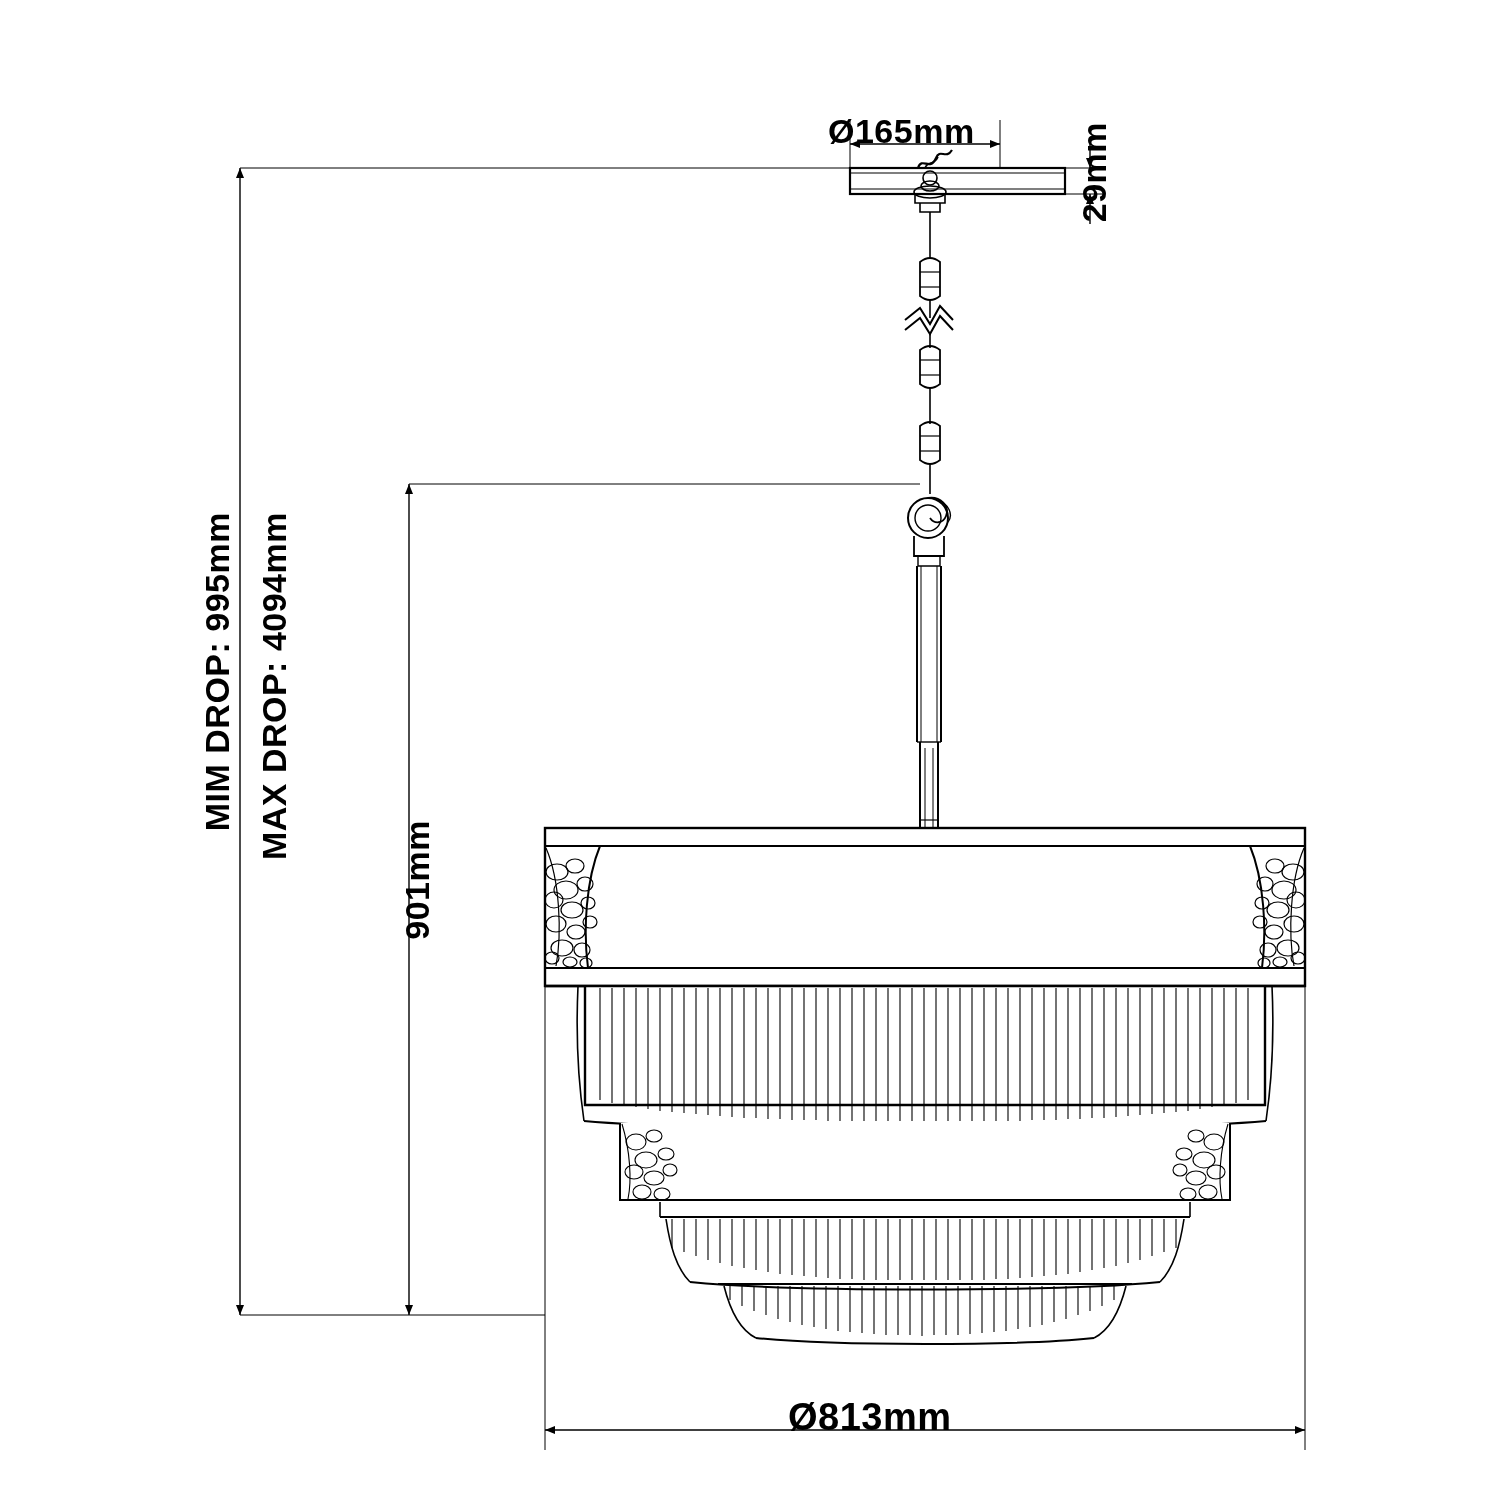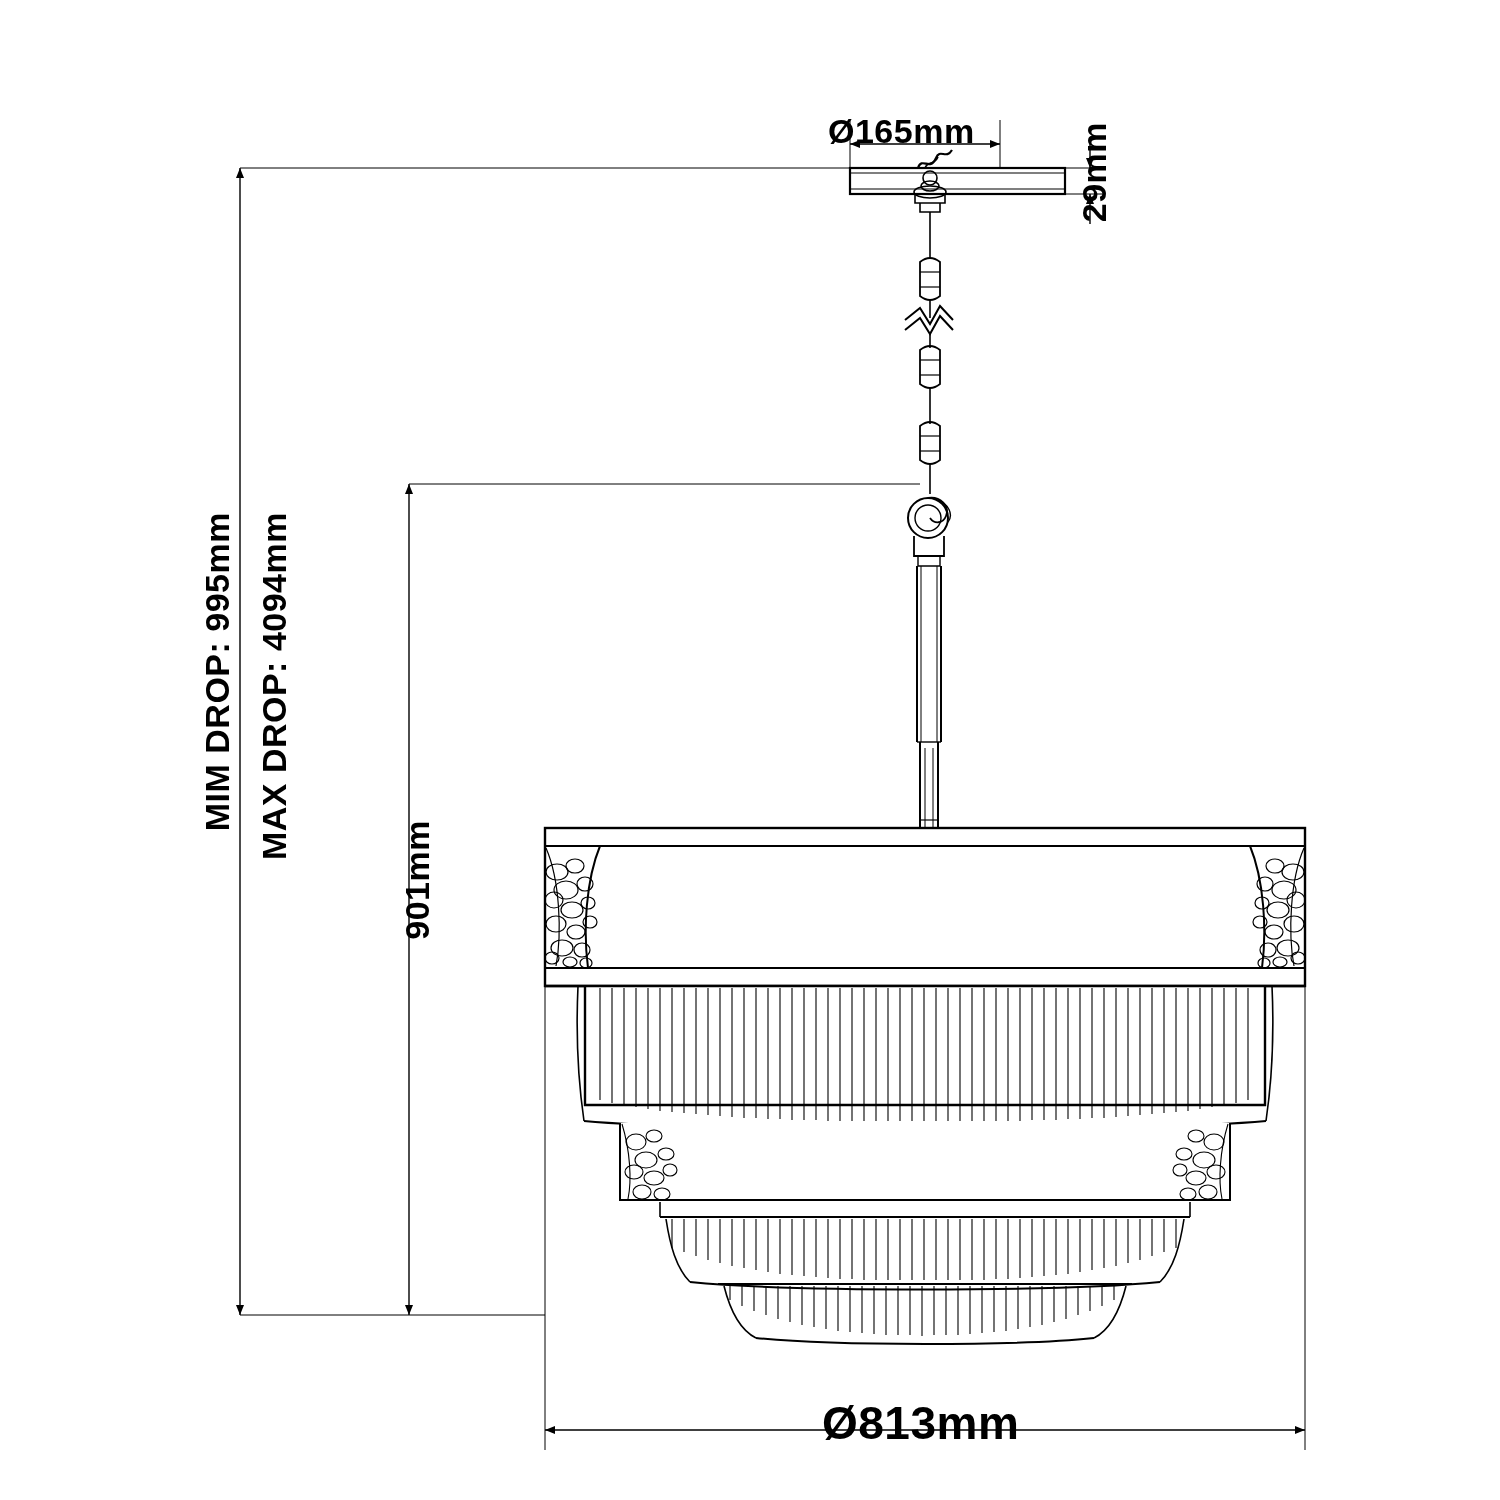--- a/index.html
+++ b/index.html
@@ -30,23 +30,23 @@
     white-space: nowrap;
     letter-spacing: 0.5px;
   }
   #lbl-top-dia {
     left: 828px;
     top: 76px;
     font-size: 34px;
     margin-top: 36px;
   }
   #lbl-bot-dia {
-    left: 822px;
+    left: 788px;
     top: 1396px;
-    font-size: 46px;
+    font-size: 38px;
   }
   #lbl-29 {
     left: 1075px;
     top: 122px;
     font-size: 34px;
     transform-origin: left top;
     transform: rotate(-90deg) translate(-100%, 0);
   }
   #lbl-901 {
     left: 398px;

